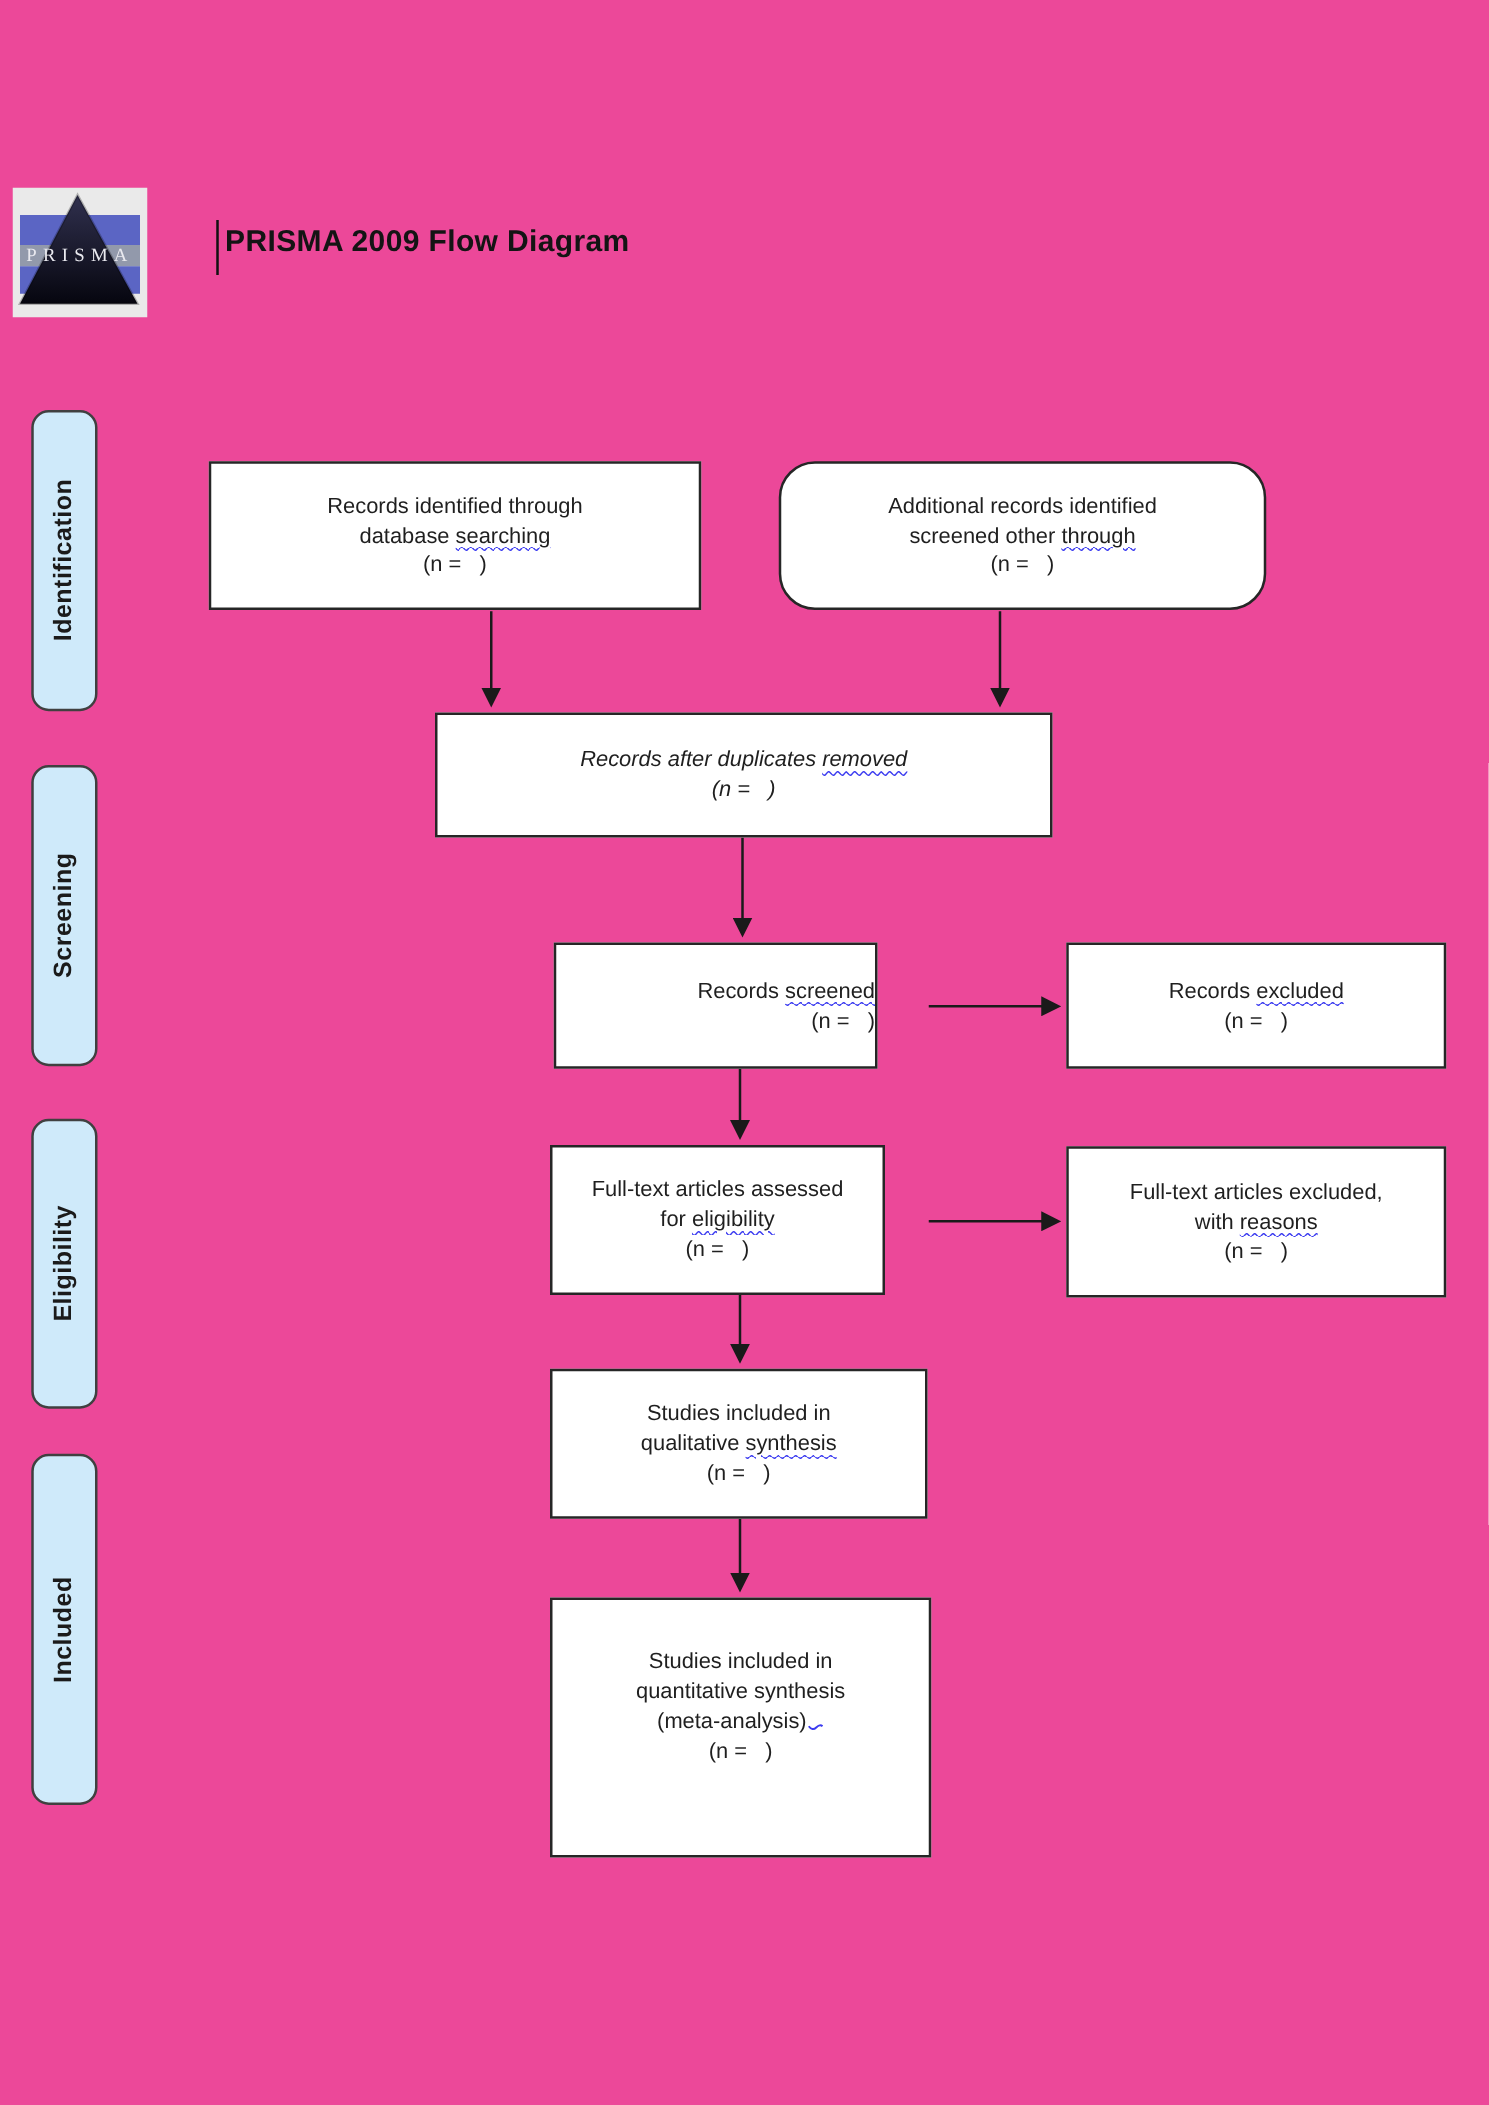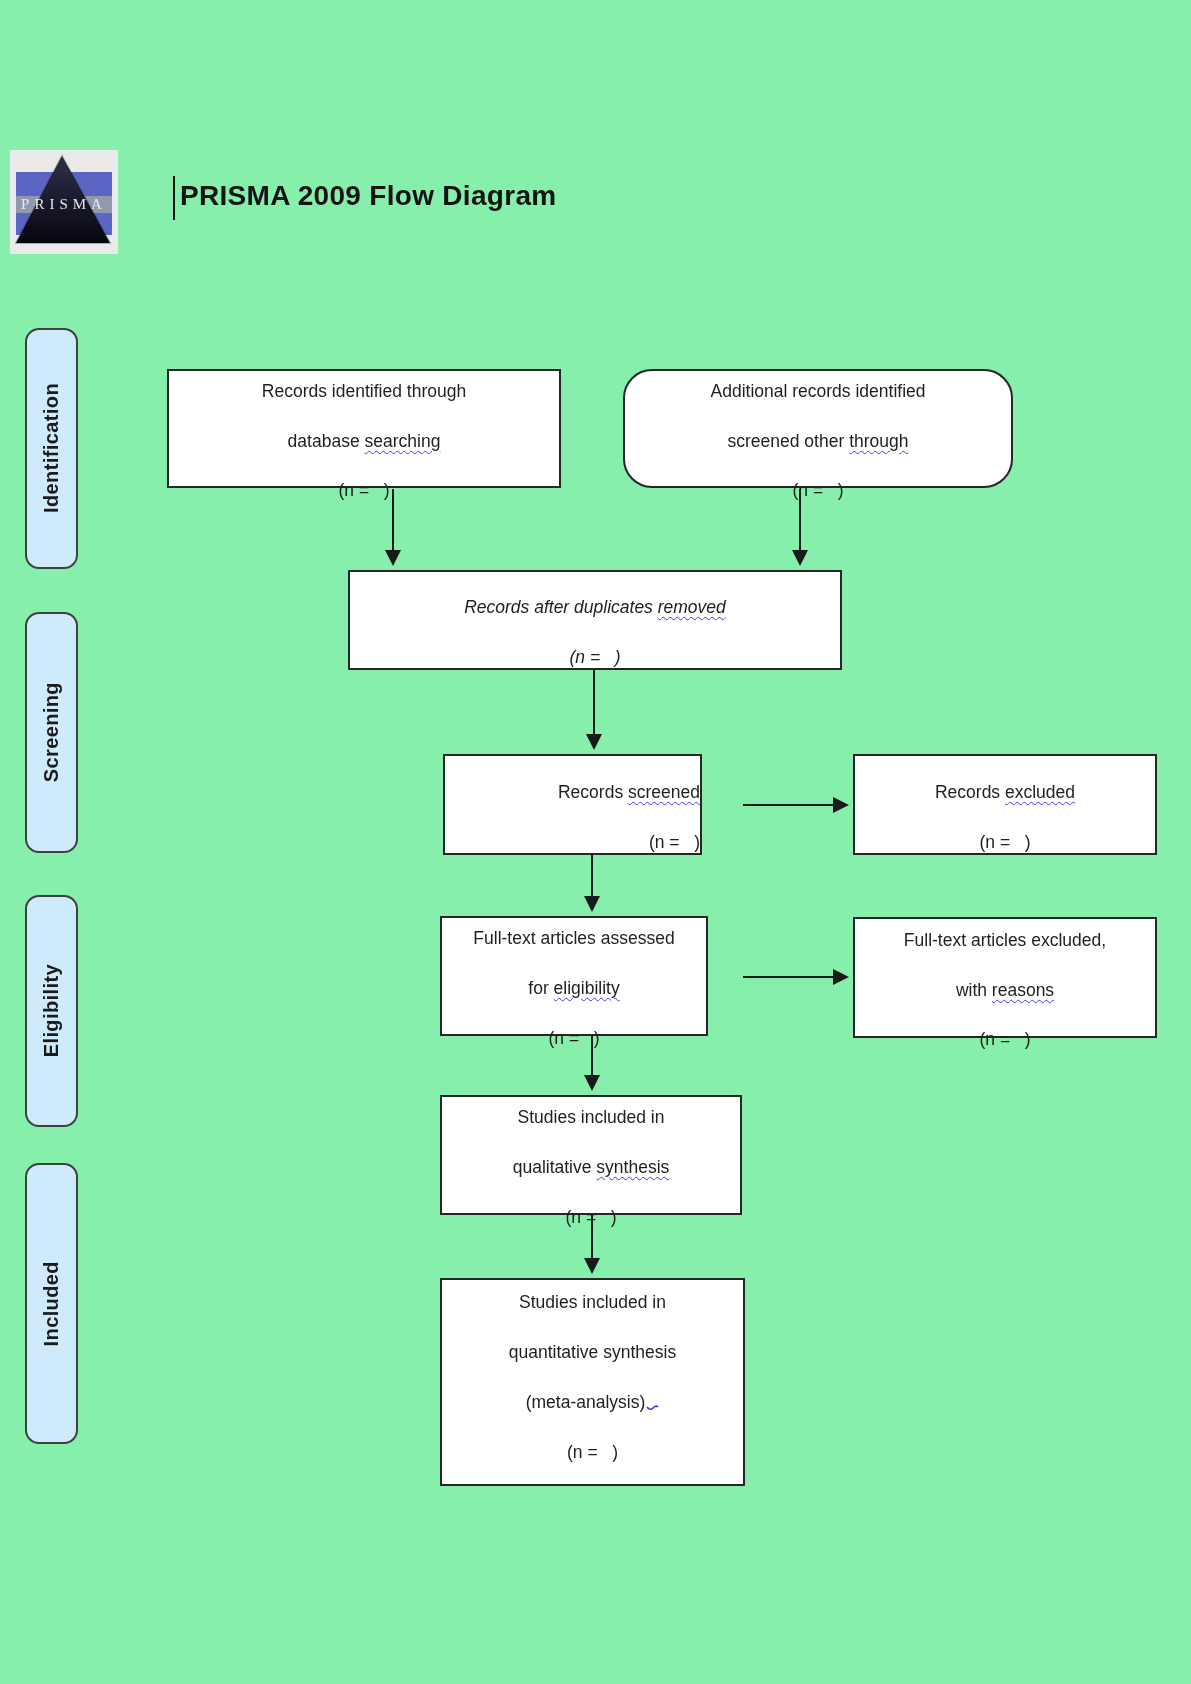--- a/index.html
+++ b/index.html
@@ -1,26 +1,26 @@
 <!DOCTYPE html>
 <html><head>
 <meta charset="utf-8">
 <style>
   html,body { margin:0; padding:0; background:#ffffff; }
   .page {
-    position:relative; width:1191px; height:1684px; background:#86efac;
+    position:relative; width:1191px; height:1684px; background:#ec4899;
     font-family:"Liberation Sans", sans-serif; color:#222222; overflow:hidden;
   }
 
   
   .logo { position:absolute; left:10px; top:150px; width:108px; height:104px; }
   .title-caret { position:absolute; left:173px; top:176px; width:2px; height:44px; background:#111; }
   .doc-title {
     position:absolute; left:180px; top:180px; margin:0;
-    font-size:28px; font-weight:bold; color:#141414; letter-spacing:0.3px;
+    font-size:24px; font-weight:bold; color:#141414; letter-spacing:0.3px;
   }
 
   
   .stage {
     position:absolute; left:25px; width:53px; box-sizing:border-box;
     background:#cfeafa; border:2px solid #404040; border-radius:14px;
     display:flex; align-items:center; justify-content:center;
   }
   .stage-label {
     writing-mode:vertical-rl; transform:rotate(180deg);
@@ -32,21 +32,21 @@
   #stage-eligibility    { top:895px; height:232px; }
   #stage-included       { top:1163px; height:281px; }
 
   
   .fbox {
     position:absolute; box-sizing:border-box; background:#ffffff;
     border:2px solid #262626;
     display:flex; flex-direction:column; align-items:center; justify-content:center;
     text-align:center; font-size:17.5px; line-height:1.36; color:#1f1f1f;
   }
-  .bline { white-space:nowrap;margin-top:26px; }
+  .bline { white-space:nowrap; }
   .nline { white-space:pre; }
   .squiggle {
     text-decoration:underline;
     text-decoration-style:wavy;
     text-decoration-color:#3b3bf0;
     text-decoration-thickness:1px;
     text-underline-offset:3px;
   }
   .meta-tail { margin-left:1px; vertical-align:-4px; }
 

